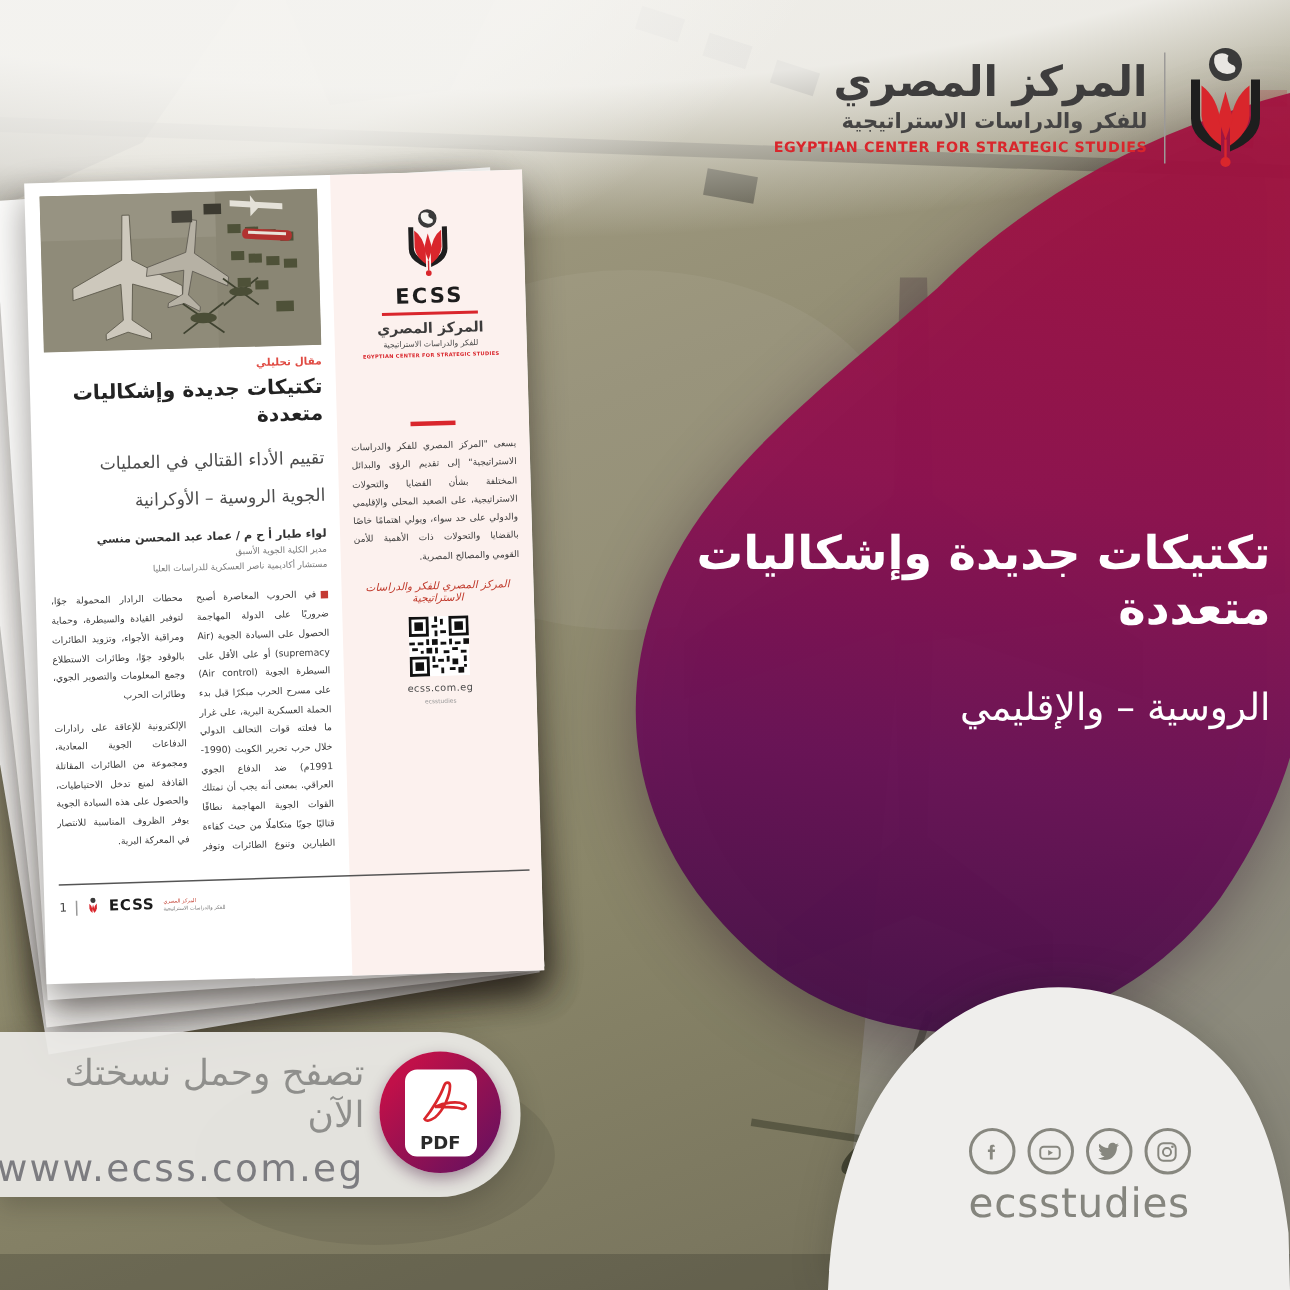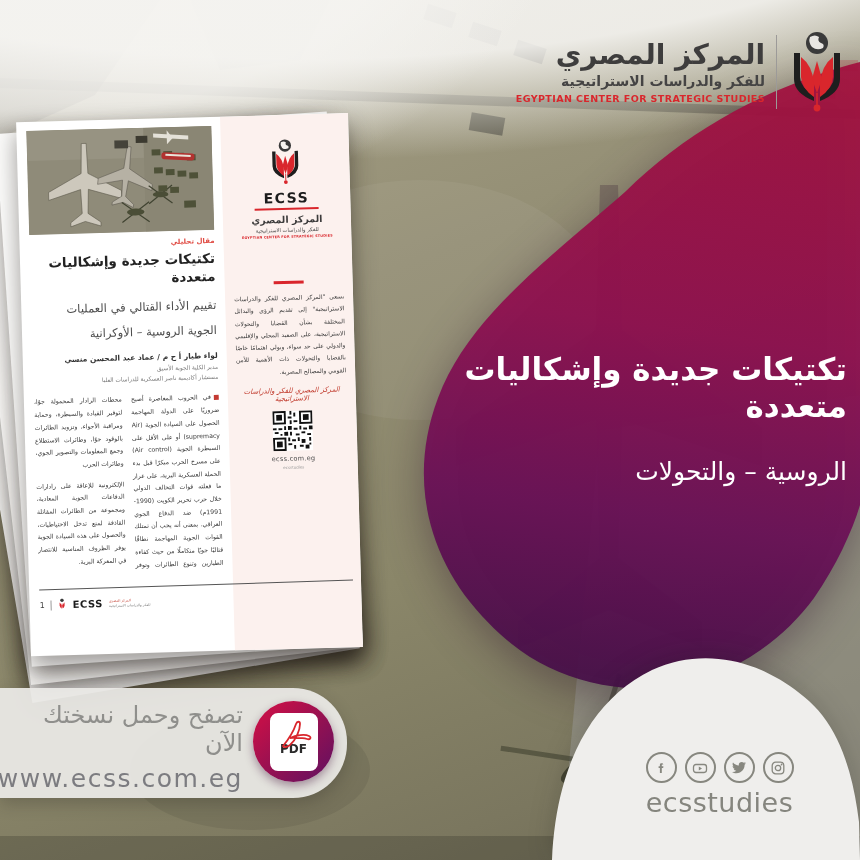--- a/index.html
+++ b/index.html
@@ -77,21 +77,21 @@
   
   .dl-banner{position:absolute;left:0;top:688px;width:347px;height:110px;z-index:7;
              background:rgba(234,233,230,.94);border-radius:0 54px 54px 0;box-shadow:0 6px 16px rgba(40,35,30,.25);}
   .dl-text{position:absolute;right:104px;top:13px;text-align:right;direction:rtl;}
   .dl-cta{font-size:24px;color:#8f8f8c;}
   .dl-url{font-size:25px;color:#7c7c80;letter-spacing:1.5px;margin-top:7px;direction:ltr;}
   .pdf-badge{position:absolute;right:13px;top:13px;width:81px;height:81px;border-radius:50%;
              background:linear-gradient(135deg,#c11049 18%,#8f1153 58%,#5f1062 100%);
              display:flex;align-items:center;justify-content:center;box-shadow:0 4px 10px rgba(60,10,50,.4);}
   .pdf-card{width:48px;height:58px;background:#fff;border-radius:8px;border:2px solid #fff;
-            display:flex;flex-direction:column;align-items:center;justify-content:flex-end;padding-bottom:13px;box-sizing:border-box;position:relative;}
+            display:flex;flex-direction:column;align-items:center;justify-content:flex-end;padding-bottom:0;box-sizing:border-box;position:relative;}
   .pdf-label{font-size:12px;font-weight:bold;color:#2a2a2a;}
   .pdf-swirl{position:absolute;top:5px;left:6px;}
 
   
   .white-blob{position:absolute;left:0;top:0;z-index:6;filter:drop-shadow(0 -4px 12px rgba(20,20,20,.18));}
   .social{position:absolute;left:612px;top:752px;width:215px;text-align:center;z-index:8;}
   .social-icons{display:flex;justify-content:center;gap:8px;}
   .sicon{width:31px;height:31px;border-radius:50%;border:2px solid #87877f;display:flex;align-items:center;justify-content:center;box-sizing:border-box;}
   .social-handle{font-size:27px;color:#85857e;margin-top:4px;letter-spacing:.5px;}
 </style>
@@ -142,21 +142,21 @@
         <stop offset="1" stop-color="#471049"></stop>
       </linearGradient>
     </defs>
     <path d="M860,62 C770,86 690,128 625,192 C545,262 468,318 438,398
              C410,472 425,545 470,602 C512,654 560,682 626,688
              C702,694 772,655 814,598 C836,566 852,532 860,505 Z" fill="url(#mg)" fill-opacity="0.95"></path>
   </svg>
 
   <div class="overlay-text">
     <div class="overlay-title">تكتيكات جديدة وإشكاليات متعددة</div>
-    <div class="overlay-sub2">الروسية – والتحولات</div>
+    <div class="overlay-sub2">الروسية – والإقليمي</div>
   </div>
 
   <div class="header-logo">
     <div class="hl-text">
       <div class="hl-ar">المركز المصري</div>
       <div class="hl-tag">للفكر والدراسات الاستراتيجية</div>
       <div class="hl-en">EGYPTIAN CENTER FOR STRATEGIC STUDIES</div>
     </div>
     <div class="hl-divider"></div>
     <svg width="58" height="82" viewBox="0 0 58 82">

